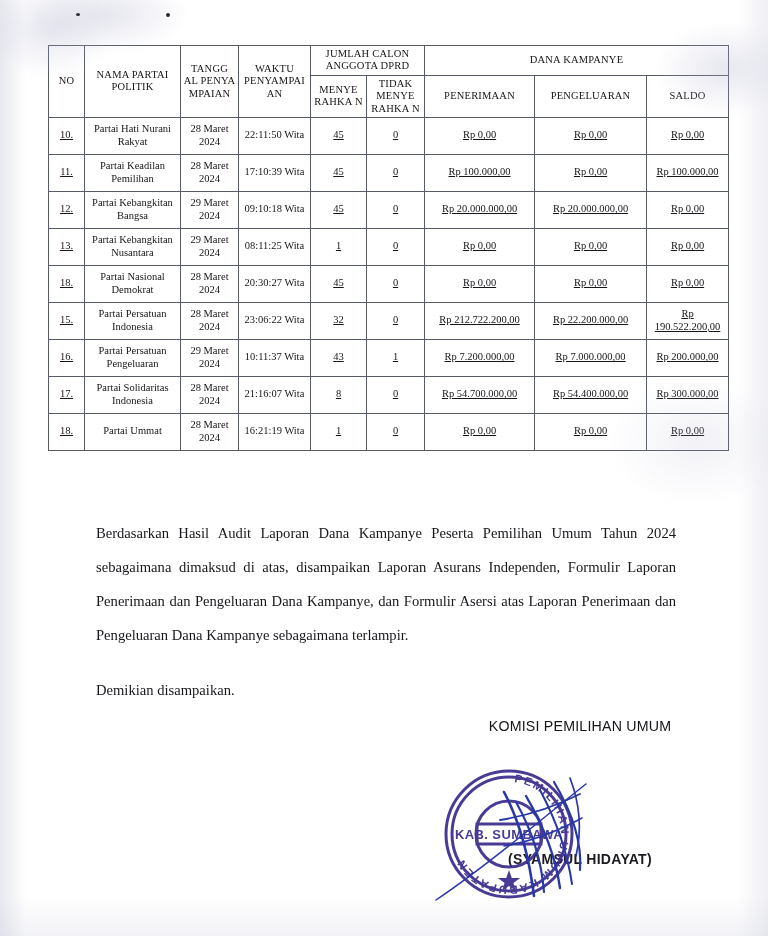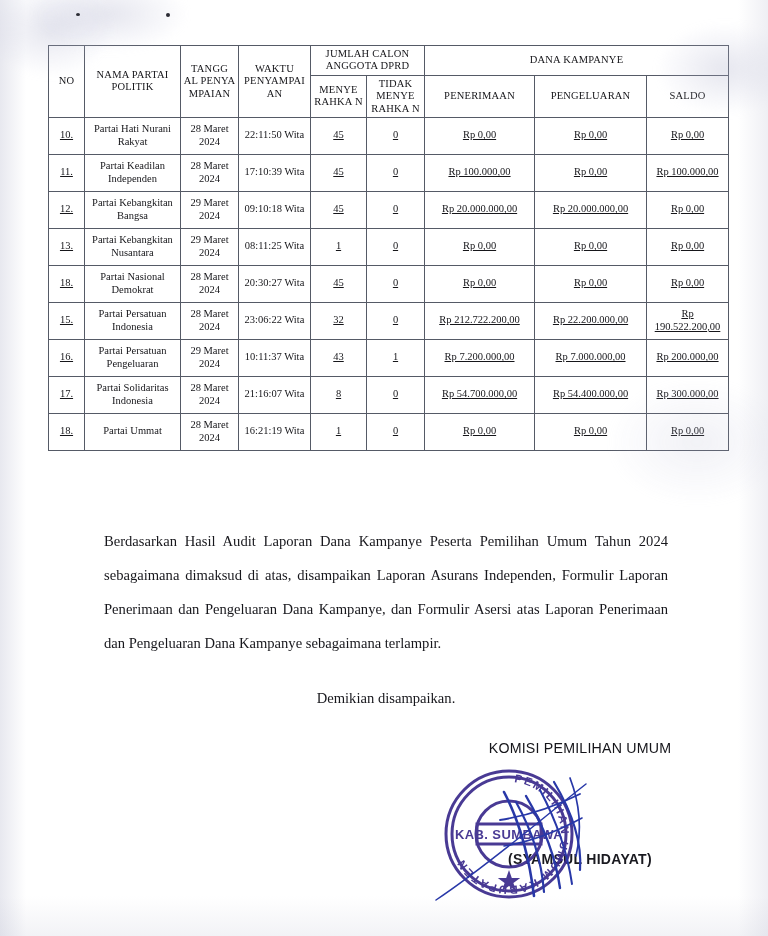--- a/index.html
+++ b/index.html
@@ -92,32 +92,31 @@
   #body-text {
     position: absolute;
     left: 88px;
     top: 508px;
     width: 596px;
     font-size: 14.6px;
     line-height: 34px;
     text-align: justify;
     color: #17171c;
   }
-  #body-text p { margin: 16px; }
-  #closing-line { margin-top: 21px !important; text-align: center; }
+  #body-text p { margin: 8px; }
+  #closing-line { margin-top: 21px !important; text-align: left; }
 
   
   #signature-block {
     position: absolute;
     left: 430px;
     top: 716px;
     width: 300px;
     text-align: center;
     font-family: "Liberation Sans", sans-serif;
-    margin-top: 22px;
   }
   .sig-line {
     font-size: 14.2px;
     line-height: 21px;
     letter-spacing: 0.2px;
     color: #15151a;
     font-weight: 500;
   }
   #signer-name {
     position: absolute;
@@ -204,21 +203,21 @@
           <td class="date-cell">28 Maret 2024</td>
           <td class="time-cell">22:11:50 Wita</td>
           <td class="num">45</td>
           <td class="num">0</td>
           <td class="money">Rp 0,00</td>
           <td class="money">Rp 0,00</td>
           <td class="money">Rp 0,00</td>
         </tr>
         <tr>
           <td class="num">11.</td>
-          <td class="party-name">Partai Keadilan Independen</td>
+          <td class="party-name">Partai Keadilan Pemilihan</td>
           <td class="date-cell">28 Maret 2024</td>
           <td class="time-cell">17:10:39 Wita</td>
           <td class="num">45</td>
           <td class="num">0</td>
           <td class="money">Rp 100.000,00</td>
           <td class="money">Rp 0,00</td>
           <td class="money">Rp 100.000,00</td>
         </tr>
         <tr>
           <td class="num">12.</td>

